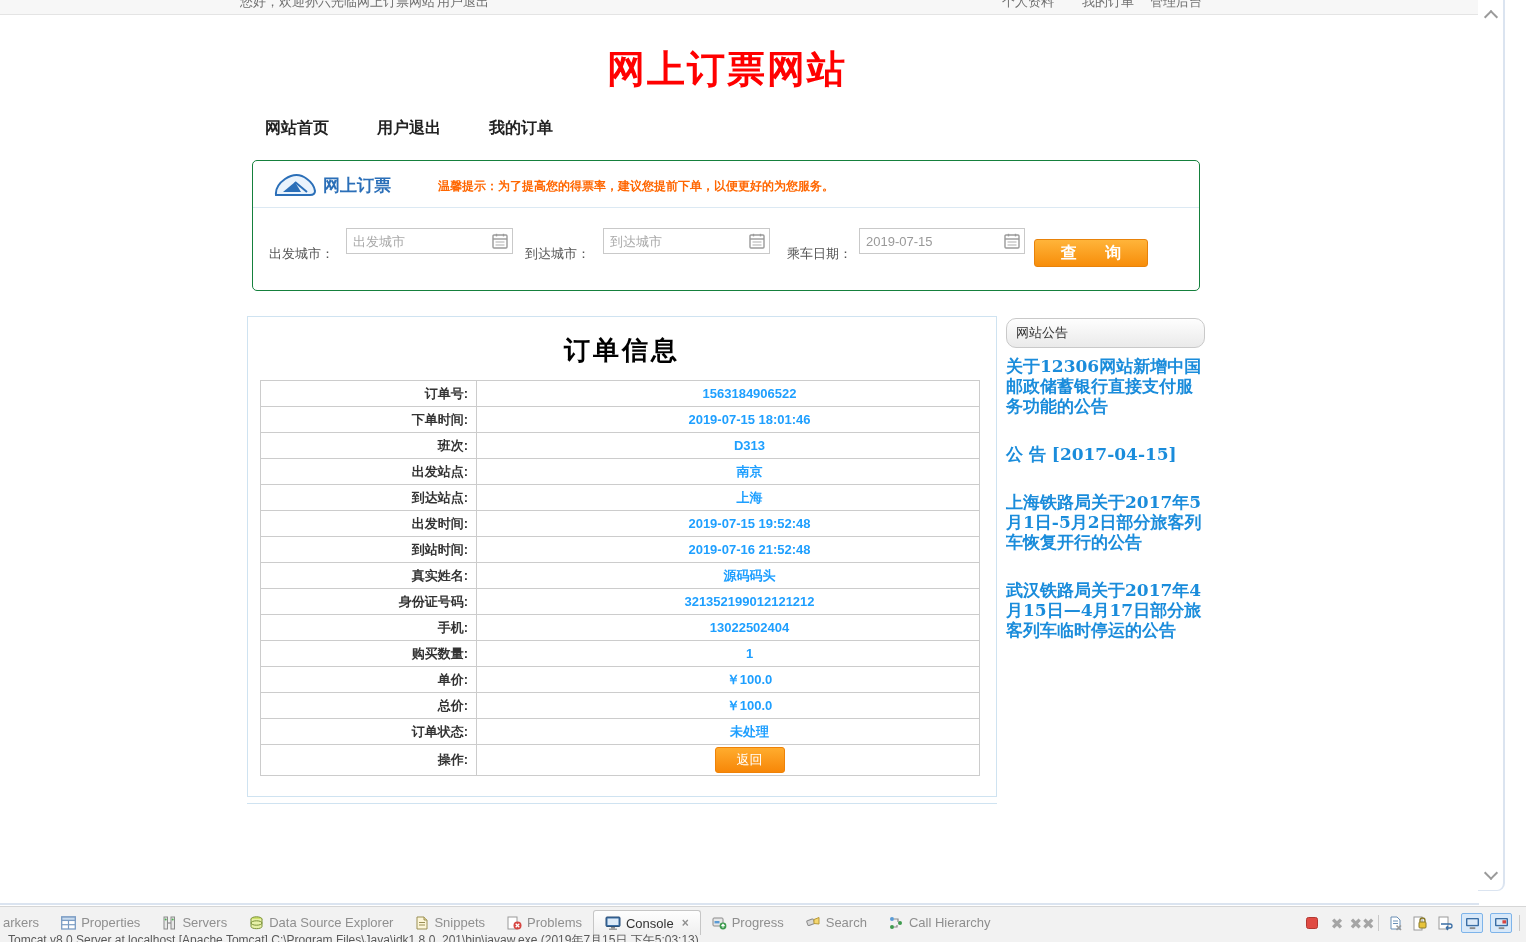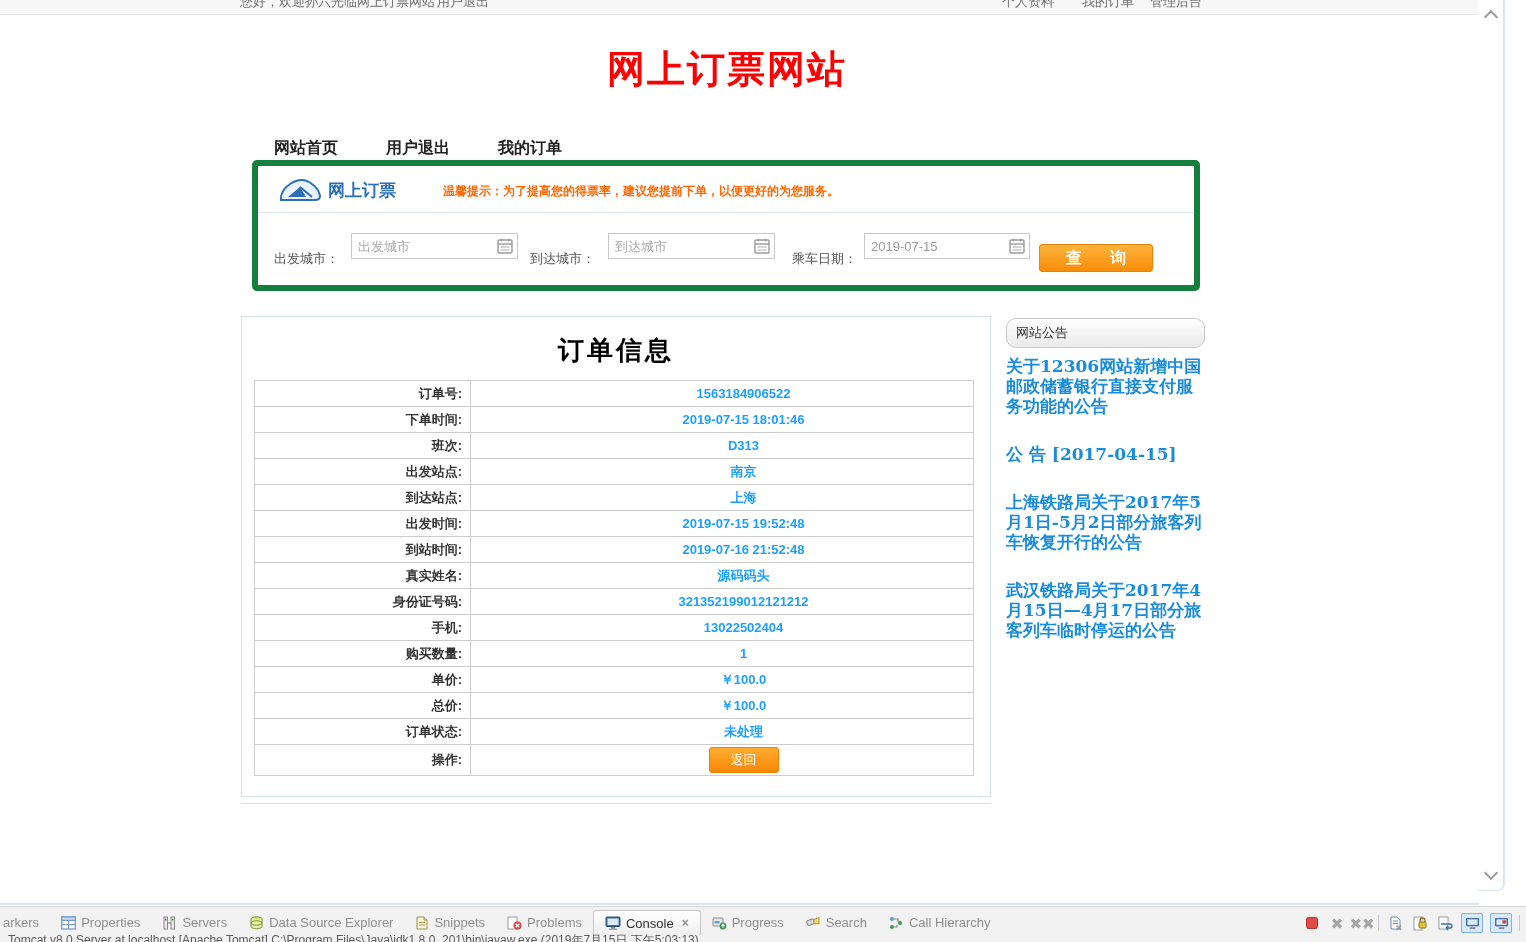--- a/index.html
+++ b/index.html
@@ -12,47 +12,47 @@
             background:#f7f7f7; border-bottom:1px solid #e4e4e4; overflow:hidden; }
   .topbar span { position:absolute; top:-7px; font-size:13px; color:#6f6f6f; white-space:nowrap; }
   .tb-welcome { left:240px; }
   .tb-logout  { left:437px; }
   .tb-r1 { left:1002px; } .tb-r2 { left:1082px; } .tb-r3 { left:1150px; }
 
   
   .site-title { position:absolute; left:252px; top:44px; width:950px; text-align:center;
                 font-family:"DejaVu Serif","Liberation Serif",serif;
                 font-size:38px; font-weight:bold; color:#f00; letter-spacing:2px; }
-  .main-nav { position:absolute; left:274px; top:118px; display:flex; gap:48px;margin-top:20px; }
+  .main-nav { position:absolute; left:265px; top:118px; display:flex; gap:48px; }
   .main-nav .nav-item { font-size:16px; font-weight:bold; color:#222; cursor:pointer; white-space:nowrap; }
 
   
   .search-panel { position:absolute; left:252px; top:160px; width:948px; height:131px;
-                  background:#fff; border:6px solid #15803d; border-radius:5px; }
+                  background:#fff; border:1px solid #15803d; border-radius:5px; }
   .sp-header { position:absolute; left:0; top:0; right:0; height:47px; border-bottom:1px solid #dce9f3; }
   .sp-logo { position:absolute; left:20px; top:9px; }
   .sp-brand { position:absolute; left:70px; top:13px; font-size:17px; font-weight:bold; color:#2b6fb8; }
   .sp-tip { position:absolute; left:185px; top:17px; font-size:12px; font-weight:bold; color:#f60; }
   .sp-label { position:absolute; top:84px; font-size:13px; color:#555; white-space:nowrap; }
   .lbl-from { left:16px; } .lbl-to { left:272px; } .lbl-date { left:534px; }
   .sp-input-wrap { position:absolute; top:67px; height:26px; }
   .iw-from { left:93px;  width:167px; }
   .iw-to   { left:350px; width:167px; }
   .iw-date { left:606px; width:166px; }
   .sp-input { width:100%; height:26px; border:1px solid #c9c9c9; padding:0 26px 0 6px;
               font-size:13px; color:#999; outline:none; font-family:inherit; }
   .sp-input::placeholder { color:#a9a9a9; }
   .cal-icon { position:absolute; right:5px; top:5px; }
   .sp-search-btn { position:absolute; left:781px; top:78px; width:114px; height:28px;
                    background:linear-gradient(#ffb43a,#f78d0a); border:1px solid #e8820a;
                    border-radius:3px; color:#fff; font-size:16px; font-weight:bold;
                    letter-spacing:12px; padding-left:12px; cursor:pointer; }
 
   
-  .order-panel { position:absolute; left:241px; top:316px; width:750px; height:481px;
+  .order-panel { position:absolute; left:247px; top:316px; width:750px; height:481px;
                  background:#fff; border:1px solid #cfe3f1; }
   .order-panel::after { content:""; position:absolute; left:-1px; right:-1px; bottom:-8px;
                         border-bottom:1px solid #cfe3f1; }
   .order-title { margin-top:16px; text-align:center; font-family:"DejaVu Serif","Liberation Serif",serif;
                  font-size:26px; font-weight:bold; color:#000; letter-spacing:3px; }
   .order-table { position:absolute; left:12px; top:63px; width:720px;
                  border-collapse:collapse; table-layout:fixed; }
   .order-table td { border:1px solid #ccc; height:26px; font-size:13px; background:#fff;padding-left:43px; }
   .order-table td.lbl { width:216px; text-align:right; padding-right:8px; font-weight:bold; color:#333; }
   .order-table td.val { text-align:center; color:#1e9fff; font-weight:bold; }

